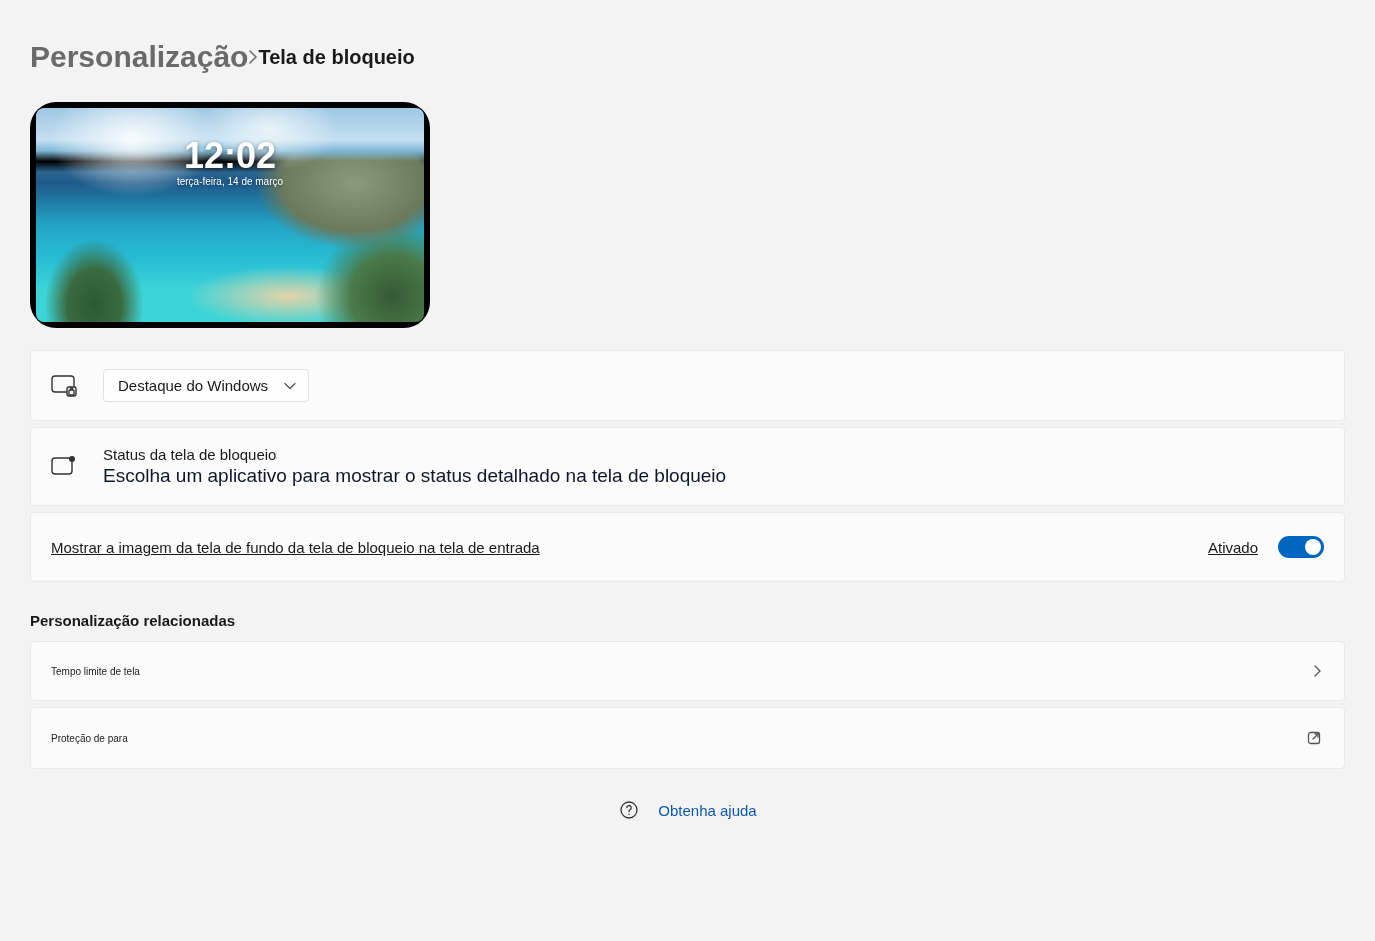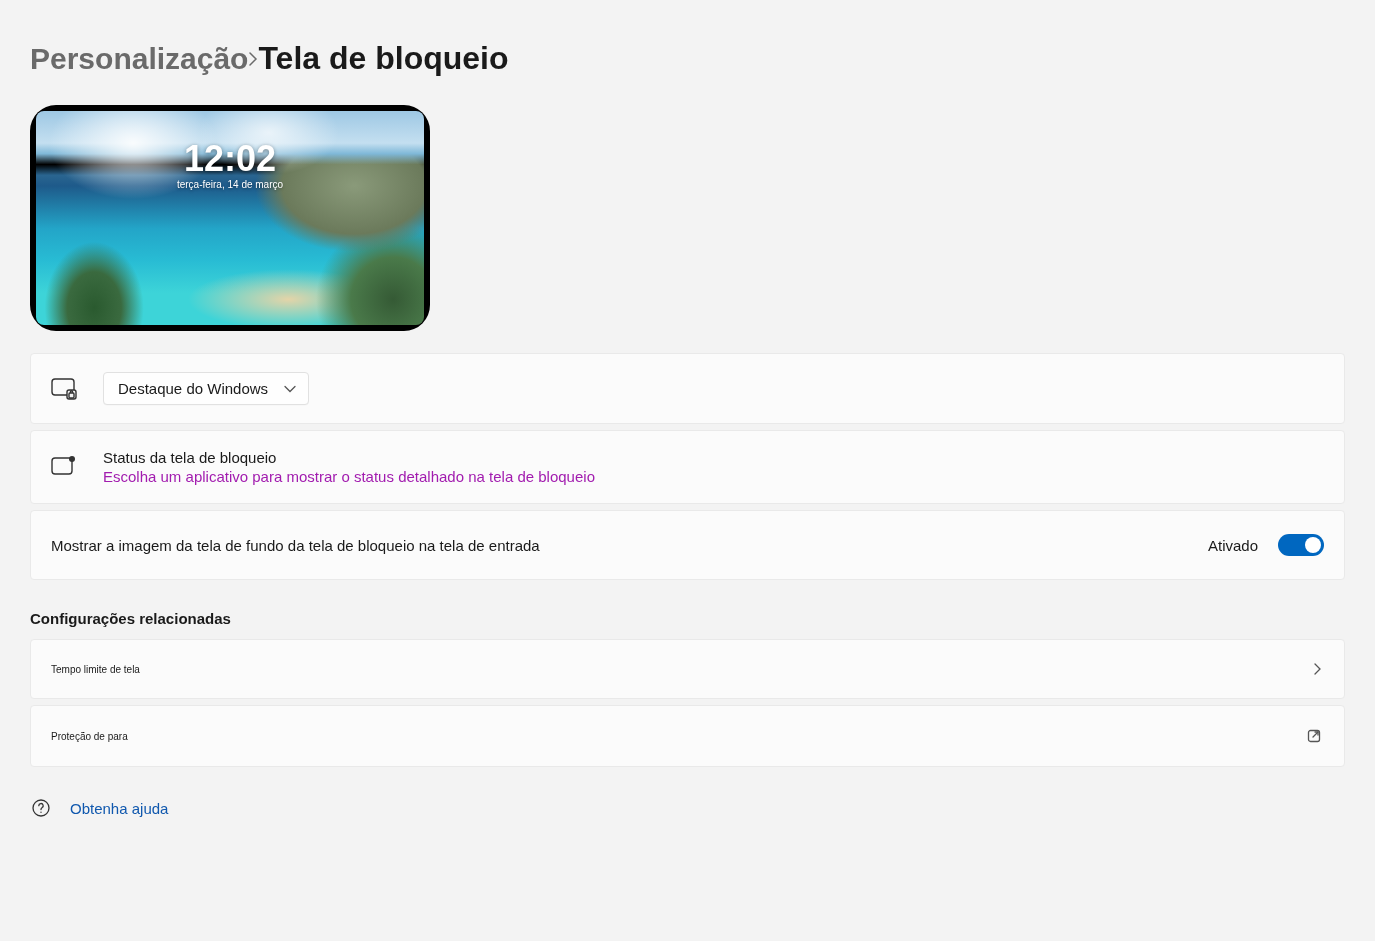--- a/index.html
+++ b/index.html
@@ -19,21 +19,21 @@
     font-size: 30px;
     font-weight: 600;
     color: #6a6a6a;
     cursor: pointer;
   }
   .breadcrumb-chevron {
     color: #6a6a6a;
     font-size: 18px;
   }
   .breadcrumb-current {
-    font-size: 32px;
+    font-size: 20px;
     font-weight: 600;
     color: #1a1a1a;
   }
   .preview-card {
     width: 400px;
     height: 226px;
     border-radius: 26px;
     overflow: hidden;
     background: #000;
     padding: 6px;
@@ -87,21 +87,21 @@
     width: 26px;
     height: 26px;
     display:flex;
     align-items:center;
     justify-content:center;
     flex-shrink:0;
     color:#333;
   }
   .setting-text { flex: 1; display:flex; flex-direction:column; gap:2px;}
   .setting-title { font-size: 15px; color:#1a1a1a; }
-  .setting-sub { font-size: 15px; color:#a21caf; }
+  .setting-sub { font-size: 19px; color:#0f172a; }
   .dropdown {
     display:flex;
     align-items:center;
     gap:10px;
     background:#fefefe;
     border:1px solid #e1e1e1;
     border-radius:4px;
     padding: 7px 12px 7px 14px;
     cursor:pointer;
     font-size:15px;
@@ -131,20 +131,21 @@
     background:#fbfbfb;border:1px solid #e9e9e9;border-radius:4px;
     display:flex;align-items:center;justify-content:space-between;
     padding:22px 22px 22px 20px;cursor:pointer;
   }
   .link-card + .link-card { margin-top:6px;}
   .link-title { font-size:10px;}
   .link-arrow { color:#555; font-size:15px;}
   .help-row {
     display:flex;align-items:center;gap:18px;margin-top:30px;
     padding-bottom:4px;
+    justify-content:center;
   }
   .help-icon { width:22px;height:22px;display:flex;align-items:center;justify-content:center;color:#333;}
   .help-link { color:#1058ae;font-size:15px;cursor:pointer;}
   .no-icon-gap { gap:0; }
   .no-icon-gap .setting-text { margin-left:0;}
   .related-list { display:flex;flex-direction:column;}
   svg { display:block; }
 </style>
 </head>
 <body>
@@ -193,33 +194,33 @@
         <rect x="1" y="2" width="20" height="16" rx="3"></rect>
         <circle cx="21" cy="3" r="3" fill="currentColor" stroke="none"></circle>
       </svg>
     </div>
     <div class="setting-text">
       <div class="setting-title">Status da tela de bloqueio</div>
       <div class="setting-sub">Escolha um aplicativo para mostrar o status detalhado na tela de bloqueio</div>
     </div>
   </div>
 
-  <div class="setting-card no-icon-gap" style="gap:26px;">
+  <div class="setting-card no-icon-gap" style="gap:26px;text-decoration:underline;">
     <div class="setting-text" style="margin-left:0;">
       <div class="setting-title">Mostrar a imagem da tela de fundo da tela de bloqueio na tela de entrada</div>
     </div>
     <div class="toggle-row">
       <span class="toggle-label">Ativado</span>
       <div class="toggle"></div>
     </div>
   </div>
 
 </div>
 
-<div class="section-title">Configurações relacionadas</div>
+<div class="section-title">Personalização relacionadas</div>
 <div id="related-list" class="related-list">
     <div class="link-card">
       <span class="link-title">Tempo limite de tela</span>
       <span class="link-arrow">
         <svg width="9" height="14" viewBox="0 0 9 14">
           <path d="M2 2 L7 7 L2 12" stroke="currentColor" stroke-width="1.3" fill="none" stroke-linecap="round"></path>
         </svg>
       </span>
     </div>
     <div class="link-card">

